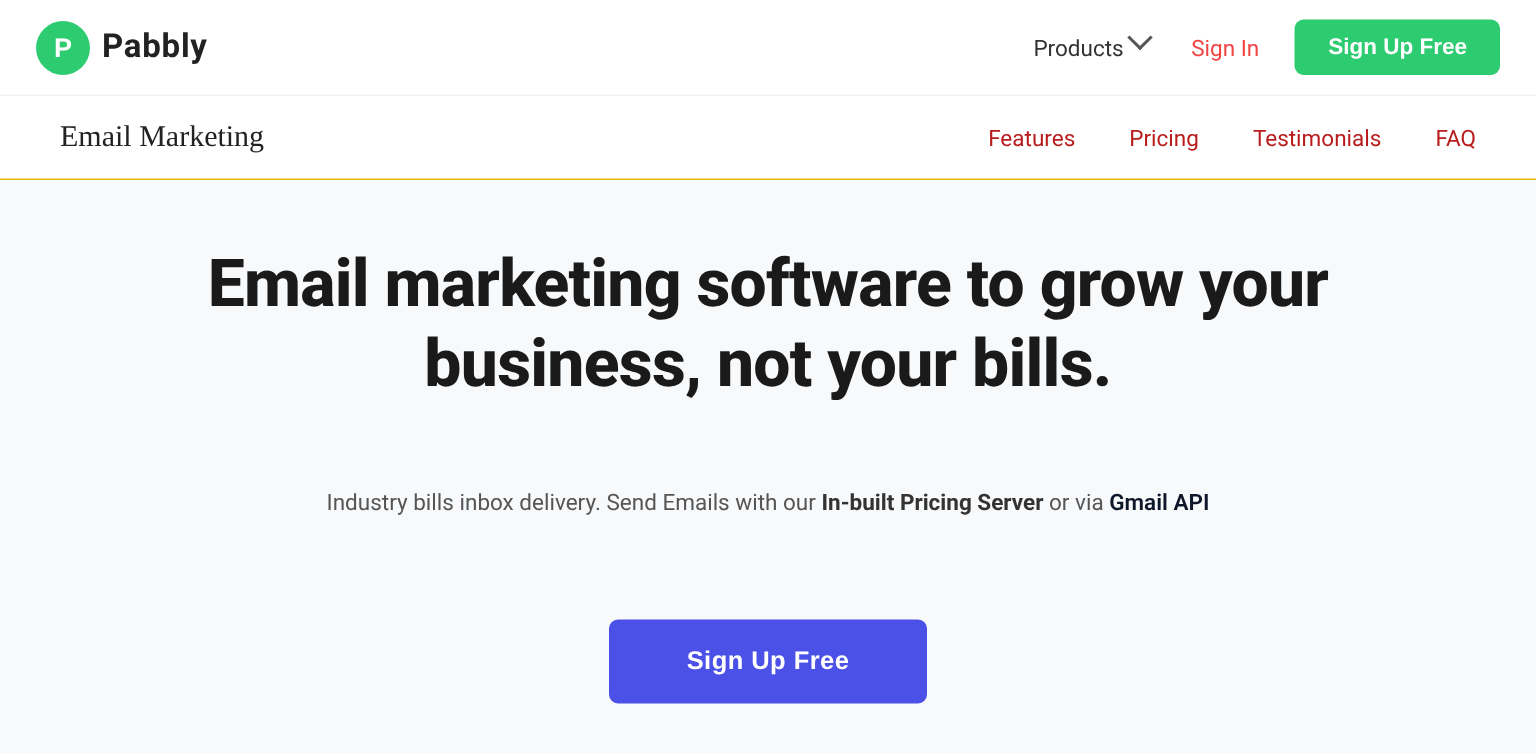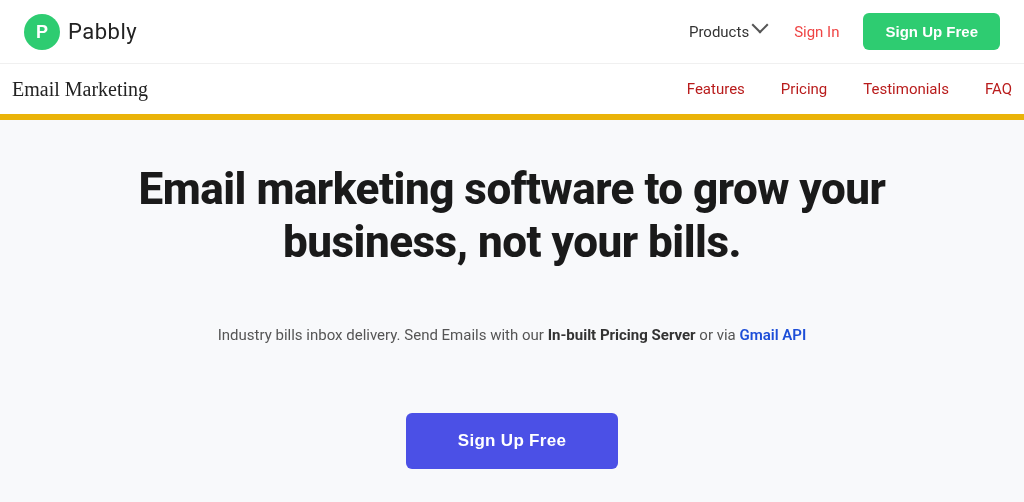--- a/index.html
+++ b/index.html
@@ -33,21 +33,21 @@
       gap: 8px;
     }
 
     .logo-icon {
       width: 36px;
       height: 36px;
     }
 
     .logo-text {
       font-size: 22px;
-      font-weight: 400;
+      font-weight: 700;
       color: #222222;
       letter-spacing: 0.5px;
     }
 
     .top-nav-right {
       display: flex;
       align-items: center;
       gap: 16px;
     }
 
@@ -90,23 +90,23 @@
       cursor: pointer;
       border: none;
       white-space: nowrap;
     }
 
     
     .sub-nav {
       display: flex;
       align-items: center;
       justify-content: space-between;
-      padding: 0 12px;
+      padding: 0 40px;
       height: 56px;
-      border-bottom: 6px solid #eab308;
+      border-bottom: 1px solid #eab308;
       background: #ffffff;
     }
 
     .email-marketing-title {
       font-size: 20px;
       font-weight: 400;
       color: #222;
       font-style: normal;
       font-family: Georgia, 'Times New Roman', serif;
     }
@@ -154,21 +154,21 @@
       max-width: 600px;
       line-height: 1.6;
     }
 
     .hero-subtext strong {
       font-weight: 700;
       color: #333;
     }
 
     .gmail-api-link {
-      color: #1d4ed8;
+      color: #0f172a;
       font-weight: 600;
       cursor: pointer;
     }
 
     .sign-up-cta {
       background: #4b50e6;
       color: #ffffff;
       font-size: 17px;
       font-weight: 700;
       padding: 18px 52px;

